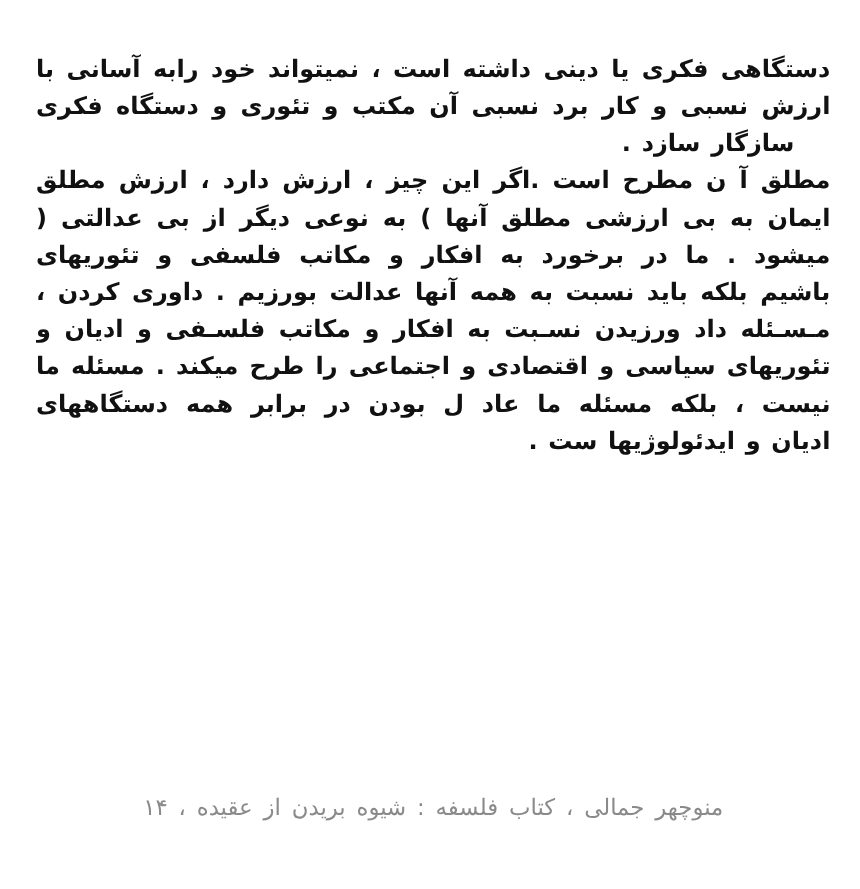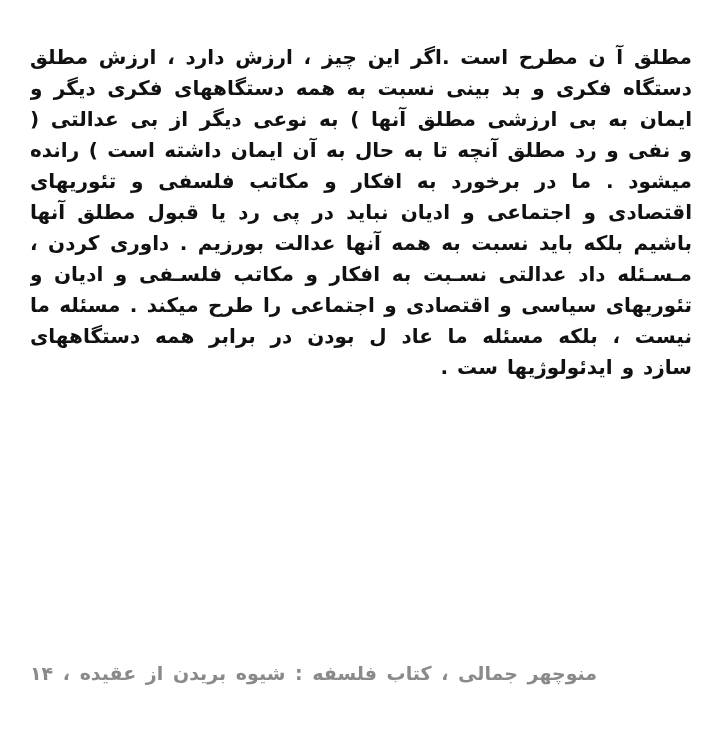--- a/index.html
+++ b/index.html
@@ -40,47 +40,49 @@
     -moz-text-align-last: right;
   }
   .line.indent-end {
     padding-right: 30px;
   }
   .footer {
     position: absolute;
     top: 658px;
     right: 25px;
     left: 30px;
-    text-align: left;
+    text-align: center;
     font-size: 19px;
-    font-weight: bold;
+    font-weight: normal;
     color: var(--muted, #8a8a8a);
     word-spacing: 3px;
     line-height: 30px;
   }
 </style>
 </head>
 <body>
 
 <div class="page">
 
   <div class="text-block">
 
+    <div class="paragraph">
+      <div class="line">دستگاهی فکری یا دینی داشته است ، نمیتواند خود رابه آسانی با</div>
+      <div class="line">ارزش نسبی و کار برد نسبی آن مکتب و تئوری و دستگاه فکری</div>
+      <div class="line para-end indent-end">سازگار سازد .</div>
+    </div>
 
     <div class="paragraph">
       <div class="line">مطلق آ ن مطرح است .اگر این چیز ، ارزش دارد ، ارزش مطلق دارد</div>
-      <div class="line">دستگاه فکری و بد بینی نسبت به همه دستگاههای فکری دیگر و</div>
       <div class="line">ایمان به بی ارزشی مطلق آنها ) به نوعی دیگر از بی عدالتی ( طرد</div>
-      <div class="line">و نفی و رد مطلق آنچه تا به حال به آن ایمان داشته است ) رانده</div>
       <div class="line">میشود . ما در برخورد به افکار و مکاتب فلسفی و تئوریهای سیاسی و</div>
-      <div class="line">اقتصادی و اجتماعی و ادیان نباید در پی رد یا قبول مطلق آنها</div>
       <div class="line">باشیم بلکه باید نسبت به همه آنها عدالت بورزیم . داوری کردن ،</div>
-      <div class="line">مـسـئله داد عدالتی نسـبت به افکار و مکاتب فلسـفی و ادیان و</div>
+      <div class="line">مـسـئله داد ورزیدن نسـبت به افکار و مکاتب فلسـفی و ادیان و</div>
       <div class="line">تئوریهای سیاسی و اقتصادی و اجتماعی را طرح میکند . مسئله ما</div>
       <div class="line">نیست ، بلکه مسئله ما عاد ل بودن در برابر همه دستگاههای فکری و</div>
-      <div class="line para-end">سازد و ایدئولوژیها ست .</div>
+      <div class="line para-end">ادیان و ایدئولوژیها ست .</div>
     </div>
 
   </div>
 
   <div class="footer">منوچهر جمالی ، کتاب فلسفه : شیوه بریدن از عقیده ، ۱۴</div>
 
 </div>
 
 </body></html>

